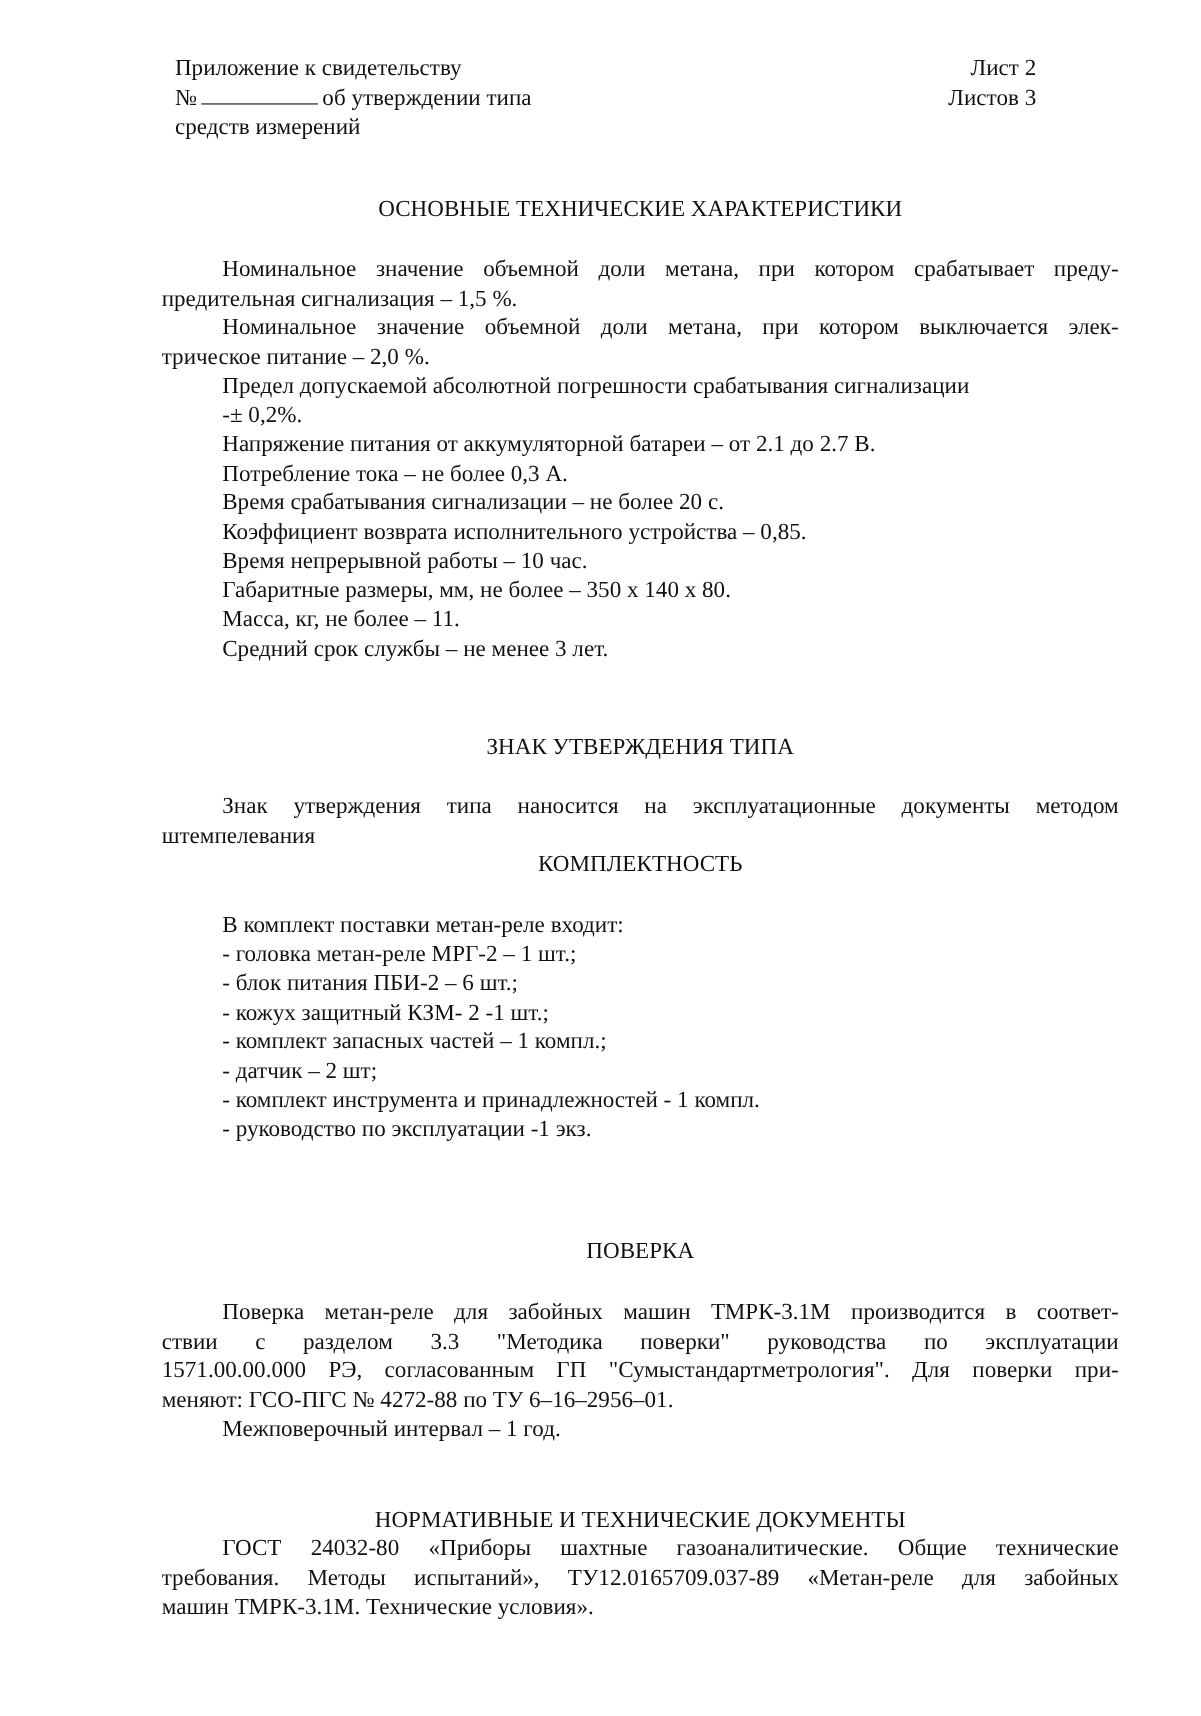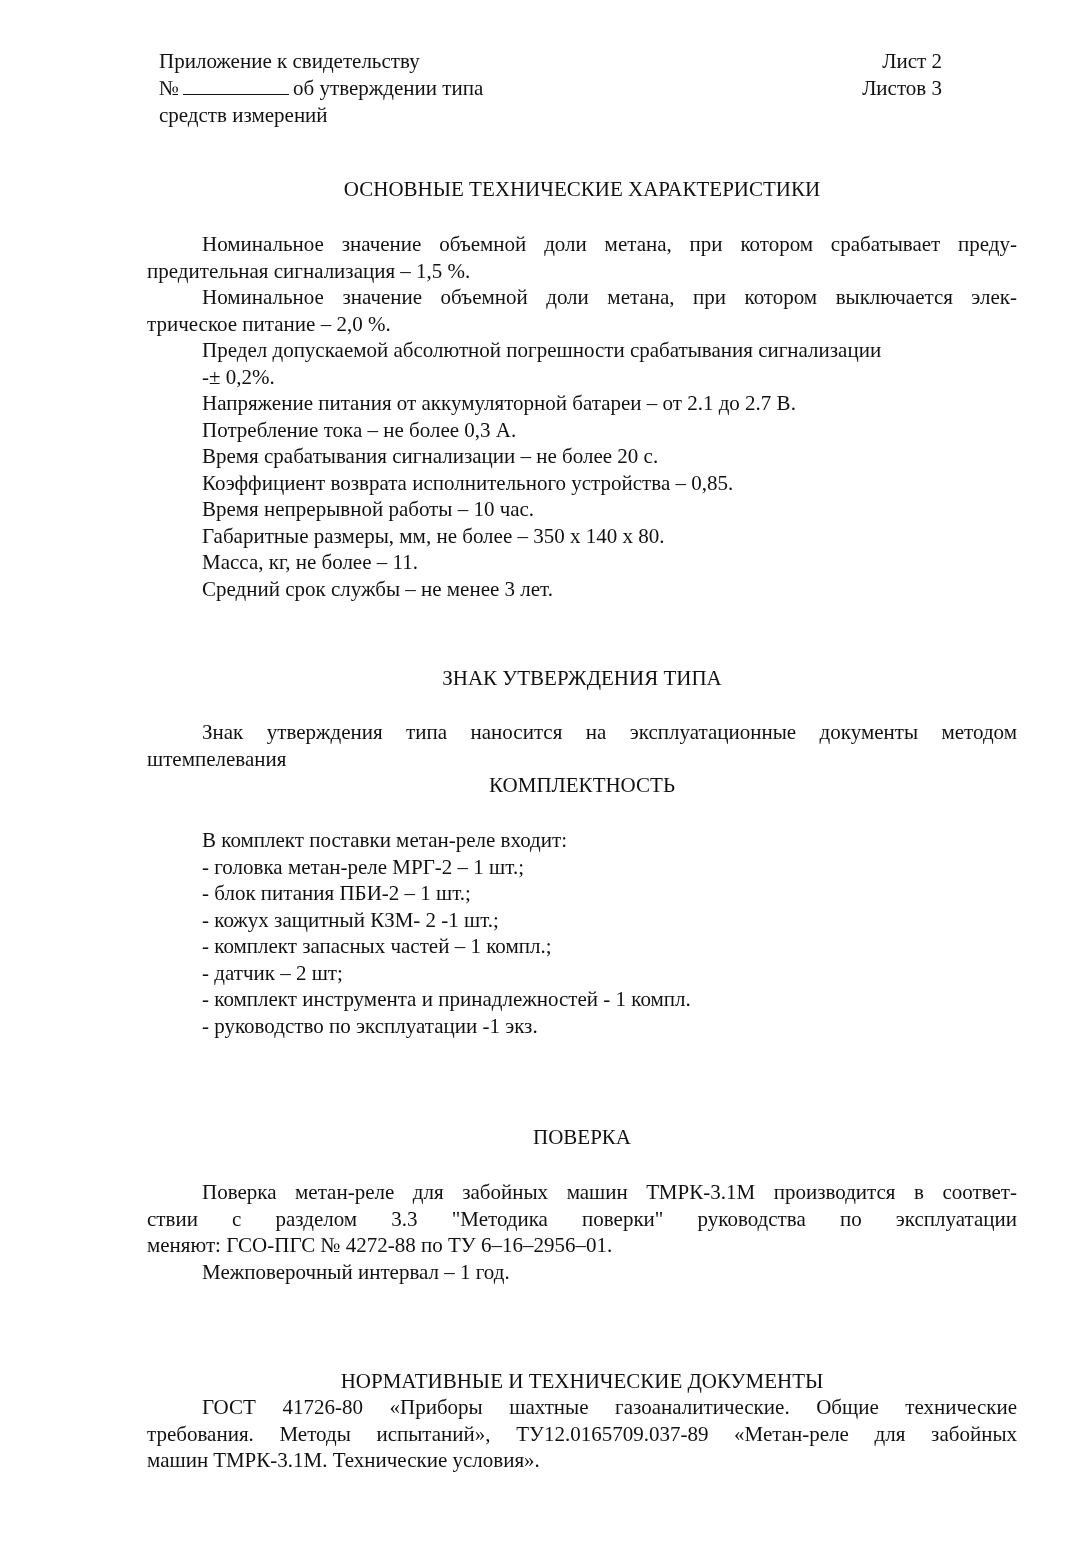--- a/index.html
+++ b/index.html
@@ -62,38 +62,39 @@
   <div class="p ind jl">Знак утверждения типа наносится на эксплуатационные документы методом</div>
   <div class="p">штемпелевания</div>
 </div>
 
 <div class="sec" style="top:772px;">
   <div class="title">КОМПЛЕКТНОСТЬ</div>
 </div>
 <div class="sec" style="top:827px;">
   <div class="p pad">В комплект поставки метан-реле входит:</div>
   <div class="p pad">- головка метан-реле МРГ-2 – 1 шт.;</div>
-  <div class="p pad">- блок питания ПБИ-2 – 1 шт.;</div>
+  <div class="p pad">- блок питания ПБИ-2 – 6 шт.;</div>
   <div class="p pad">- кожух защитный КЗМ- 2 -1 шт.;</div>
   <div class="p pad">- комплект запасных частей – 1 компл.;</div>
   <div class="p pad">- датчик – 2 шт;</div>
   <div class="p pad">- комплект инструмента и принадлежностей - 1 компл.</div>
   <div class="p pad">- руководство по эксплуатации -1 экз.</div>
 </div>
 
 <div class="sec" style="top:1124px;">
   <div class="title">ПОВЕРКА</div>
 </div>
 <div class="sec" style="top:1179px;">
   <div class="p ind jl">Поверка метан-реле для забойных машин ТМРК-3.1М производится в соответ-</div>
   <div class="p jl">ствии с разделом 3.3 "Методика поверки" руководства по эксплуатации</div>
+  <div class="p jl">1571.00.00.000 РЭ, согласованным ГП "Сумыстандартметрология". Для поверки при-</div>
   <div class="p">меняют: ГСО-ПГС № 4272-88 по ТУ 6–16–2956–01.</div>
   <div class="p pad">Межповерочный интервал – 1 год.</div>
 </div>
 
 <div class="sec" style="top:1339px;margin-top:29px;">
   <div class="title">НОРМАТИВНЫЕ И ТЕХНИЧЕСКИЕ ДОКУМЕНТЫ</div>
 </div>
 <div class="sec" style="top:1394px;">
-  <div class="p ind jl">ГОСТ 41726-80 «Приборы шахтные газоаналитические. Общие технические</div>
+  <div class="p ind jl">ГОСТ 24032-80 «Приборы шахтные газоаналитические. Общие технические</div>
   <div class="p jl">требования. Методы испытаний», ТУ12.0165709.037-89 «Метан-реле для забойных</div>
   <div class="p">машин ТМРК-3.1М. Технические условия».</div>
 </div>
 
 </body></html>

